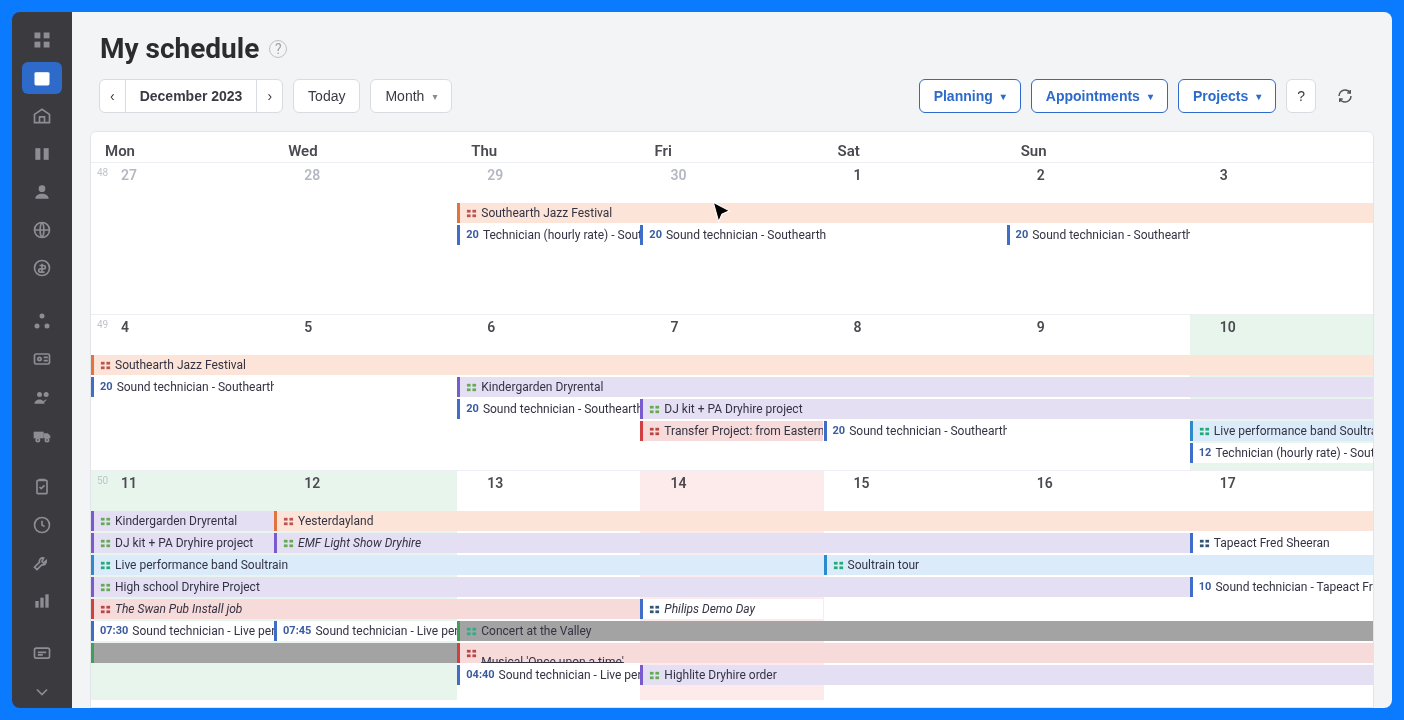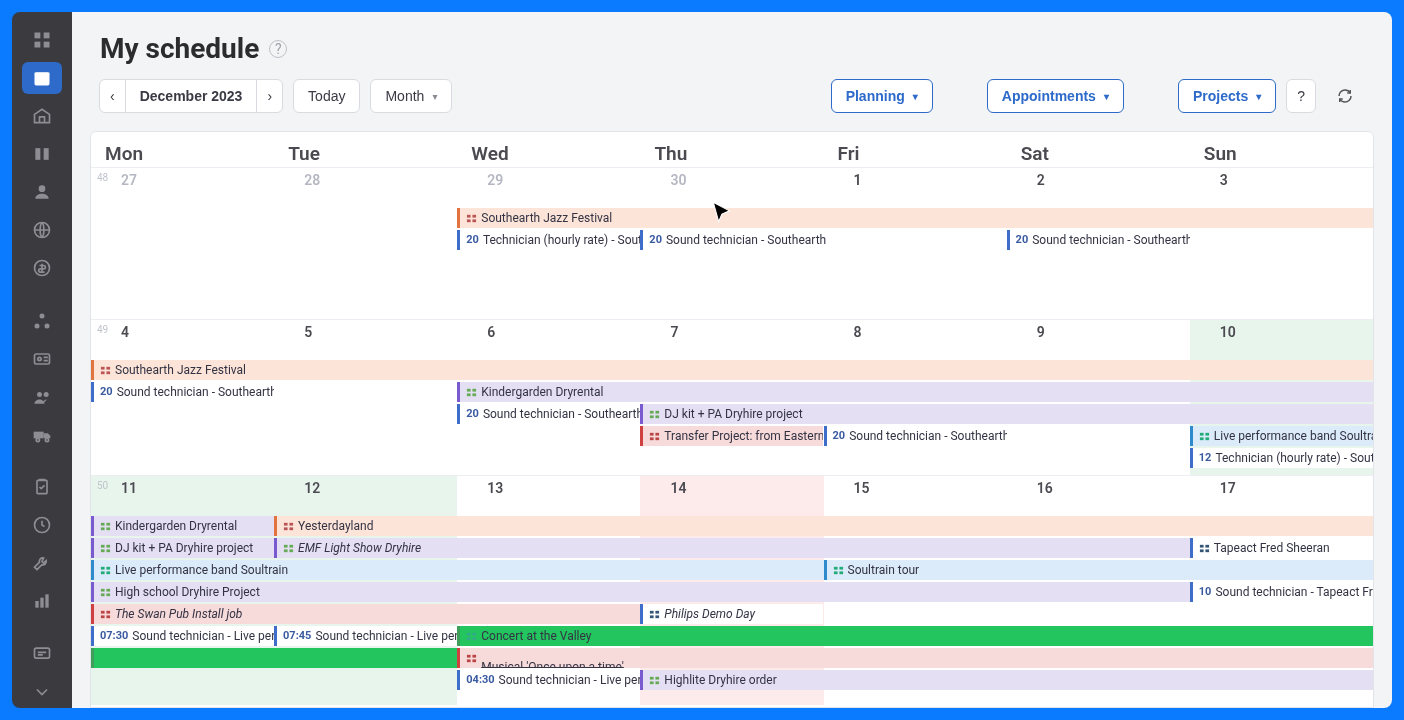--- a/index.html
+++ b/index.html
@@ -45,34 +45,34 @@
   display:flex; align-items:center; gap:10px; margin-top:14px;
   justify-content:space-between;
 }
 .toolbar-left, .toolbar-right { display:flex; align-items:center; gap:10px; }
 .btn {
   background:#fff; border:1px solid #d8dbe0; border-radius:6px;
   padding:8px 14px; font-size:14px; color:#3a3a44;
   display:flex; align-items:center; gap:8px; cursor:pointer;
 }
 .btn.icon-only { padding:8px 10px; }
-.btn.outline-blue { border-color:#2d6ac9; color:#2d6ac9; font-weight:600;margin-left:44px;}
+.btn.outline-blue { border-color:#2d6ac9; color:#2d6ac9; font-weight:600;}
 .btn .caret { font-size:10px; color:#8a8a92; }
 .nav-arrows { display:flex; }
 .nav-arrows .btn { border-radius:0; margin-left:-1px; }
 .nav-arrows .btn:first-child { border-radius:6px 0 0 6px; }
 .nav-arrows .btn:last-child { border-radius:0 6px 6px 0; }
 .date-btn { font-weight:600; }
 .calendar {
   flex:1; margin:14px 18px 0 18px; background:#fff;
   border:1px solid #e2e4ea; border-radius:6px 6px 0 0;
   overflow:hidden;
 }
 .cal-header { display:grid; grid-template-columns: repeat(7,1fr); }
-.cal-header div { padding:10px 14px 2px; font-weight:600; font-size:19px; color:#4a4a50; }
+.cal-header div { padding:10px 14px 2px; font-weight:600; font-size:15px; color:#4a4a50; }
 .cal-body { display:flex; flex-direction:column; }
 .cal-row { display:grid; grid-template-columns: repeat(7,1fr); position:relative; border-top:1px solid #eceef3; min-height:110px; }
 .cell { padding:4px 6px 2px 24px; position:relative; }
 .cell .daynum { font-size:14px; color:#4a4a50; font-weight:600; position:absolute; left:30px; top:4px; }
 .cell.gray .daynum { color:#b5b8c2; }
 .cell.green { background:#e8f5ed; }
 .cell.pink { background:#fdeaea; }
 .cell .wk { position:absolute; left:6px; top:4px; font-size:10px; color:#c0c4cc; }
 
 
@@ -92,21 +92,21 @@
 
 .cursor-img { position:absolute; left:710px; top:200px; pointer-events:none; z-index:100;}
 .cursor-img svg { width:26px; height:26px; }
 
 
 .bg-peach{background:#fce4d8;} .bc-orange{border-left-color:#e0733e;}
 .bg-white{background:#ffffff;} .bc-blue{border-left-color:#3e6ec9;}
 .bg-lav{background:#e5dff4;} .bc-purple{border-left-color:#7a5bcf;}
 .bg-pink{background:#f7dada;} .bc-red{border-left-color:#d04040;}
 .bg-sky{background:#dcebfa;} .bc-sky{border-left-color:#2d8acc;}
-.bg-mint{background:#22c55e;} .bc-green{border-left-color:#3f9e5a;}
+.bg-mint{background:#a3a3a3;} .bc-green{border-left-color:#3f9e5a;}
 </style>
 </head>
 <body>
 <div class="app-wrap">
 
 <div class="sidebar">
   <div class="nav-ic">
         <svg viewBox="0 0 24 24" fill="currentColor">
           <rect x="3" y="3" width="7" height="7"></rect>
           <rect x="14" y="3" width="7" height="7"></rect>
@@ -258,21 +258,20 @@
                 <path d="M19 4v4h-4M5 20v-4h4"></path>
               </svg>
             </button>
       </div>
     </div>
   </div>
 
   <div class="calendar">
     <div class="cal-header">
       <div>Mon</div>
-      <div>Tue</div>
       <div>Wed</div>
       <div>Thu</div>
       <div>Fri</div>
       <div>Sat</div>
       <div>Sun</div>
     </div>
     <div class="cal-body">
 
       <div class="cal-row" style="min-height:152px">
         <div class="cell gray">
@@ -592,21 +591,21 @@
                     <rect x="1" y="2" width="4" height="3"></rect>
                     <rect x="7" y="2" width="4" height="3"></rect>
                     <rect x="1" y="7" width="4" height="3"></rect>
                     <rect x="7" y="7" width="4" height="3"></rect>
                   </svg>
                 </span>
                 <span class="text">Musical 'Once upon a time'</span>
               </div>
 
           <div class="bar bg-white bc-blue" style="left:28.57%;width:14.28%;top:154px">
-                <span class="time">04:30</span>
+                <span class="time">04:40</span>
                 <span class="text">Sound technician - Live per</span>
               </div>
           <div class="bar bg-lav bc-purple" style="left:42.85%;width:57.14%;top:154px">
                 <span class="mini-ic">
                   <svg viewBox="0 0 12 12" fill="#6a5">
                     <rect x="1" y="2" width="4" height="3"></rect>
                     <rect x="7" y="2" width="4" height="3"></rect>
                     <rect x="1" y="7" width="4" height="3"></rect>
                     <rect x="7" y="7" width="4" height="3"></rect>
                   </svg>

